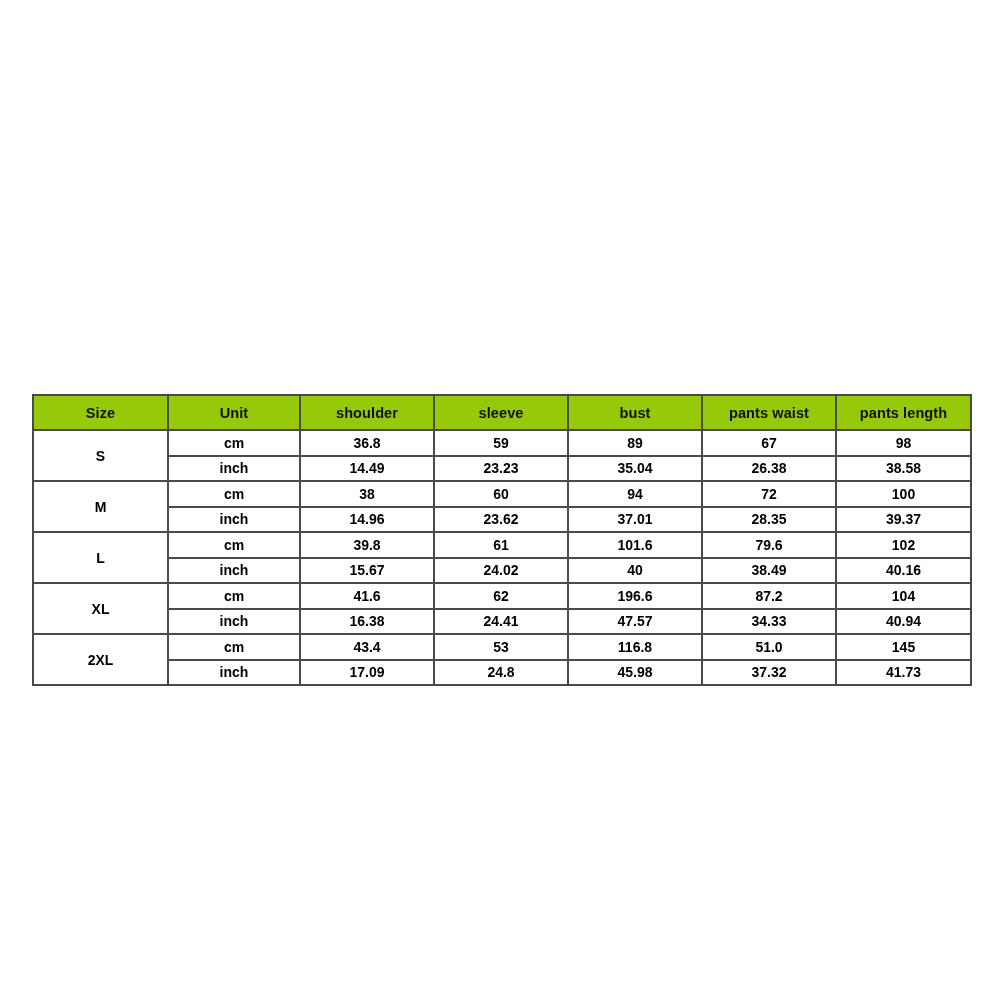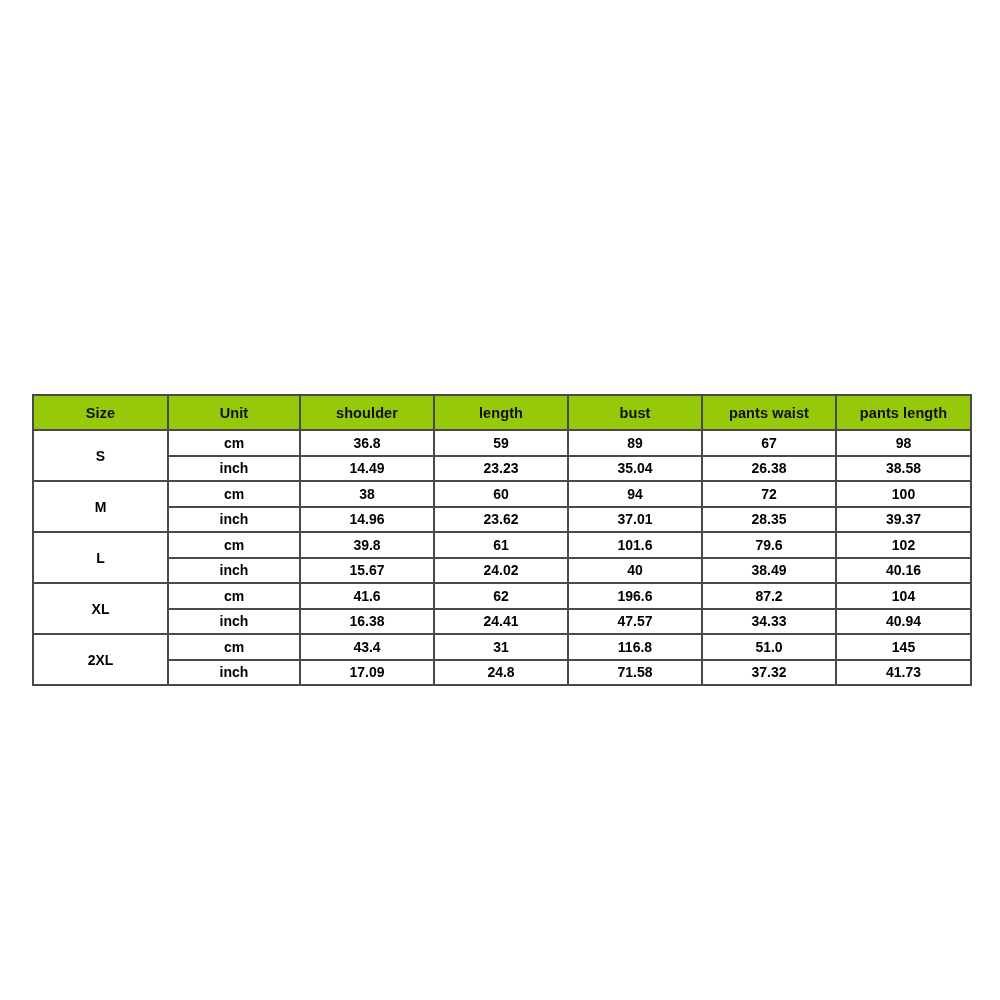--- a/index.html
+++ b/index.html
@@ -92,21 +92,21 @@
         <col class="c-sleeve">
         <col class="c-bust">
         <col class="c-pwaist">
         <col class="c-plength">
       </colgroup>
       <thead>
         <tr>
           <th>Size</th>
           <th>Unit</th>
           <th>shoulder</th>
-          <th>length</th>
+          <th>sleeve</th>
           <th>bust</th>
           <th>pants waist</th>
           <th>pants length</th>
         </tr>
       </thead>
       <tbody>
 
         <tr>
           <td class="size-cell" rowspan="2">S</td>
           <td>cm</td>
@@ -176,30 +176,30 @@
           <td>24.41</td>
           <td>47.57</td>
           <td>34.33</td>
           <td>40.94</td>
         </tr>
 
         <tr>
           <td class="size-cell" rowspan="2">2XL</td>
           <td>cm</td>
           <td>43.4</td>
-          <td>31</td>
+          <td>53</td>
           <td>116.8</td>
           <td>51.0</td>
           <td>145</td>
         </tr>
         <tr>
           <td>inch</td>
           <td>17.09</td>
           <td>24.8</td>
-          <td>71.58</td>
+          <td>45.98</td>
           <td>37.32</td>
           <td>41.73</td>
         </tr>
 
       </tbody>
     </table>
   </div>
 </div>
 
 </body></html>

